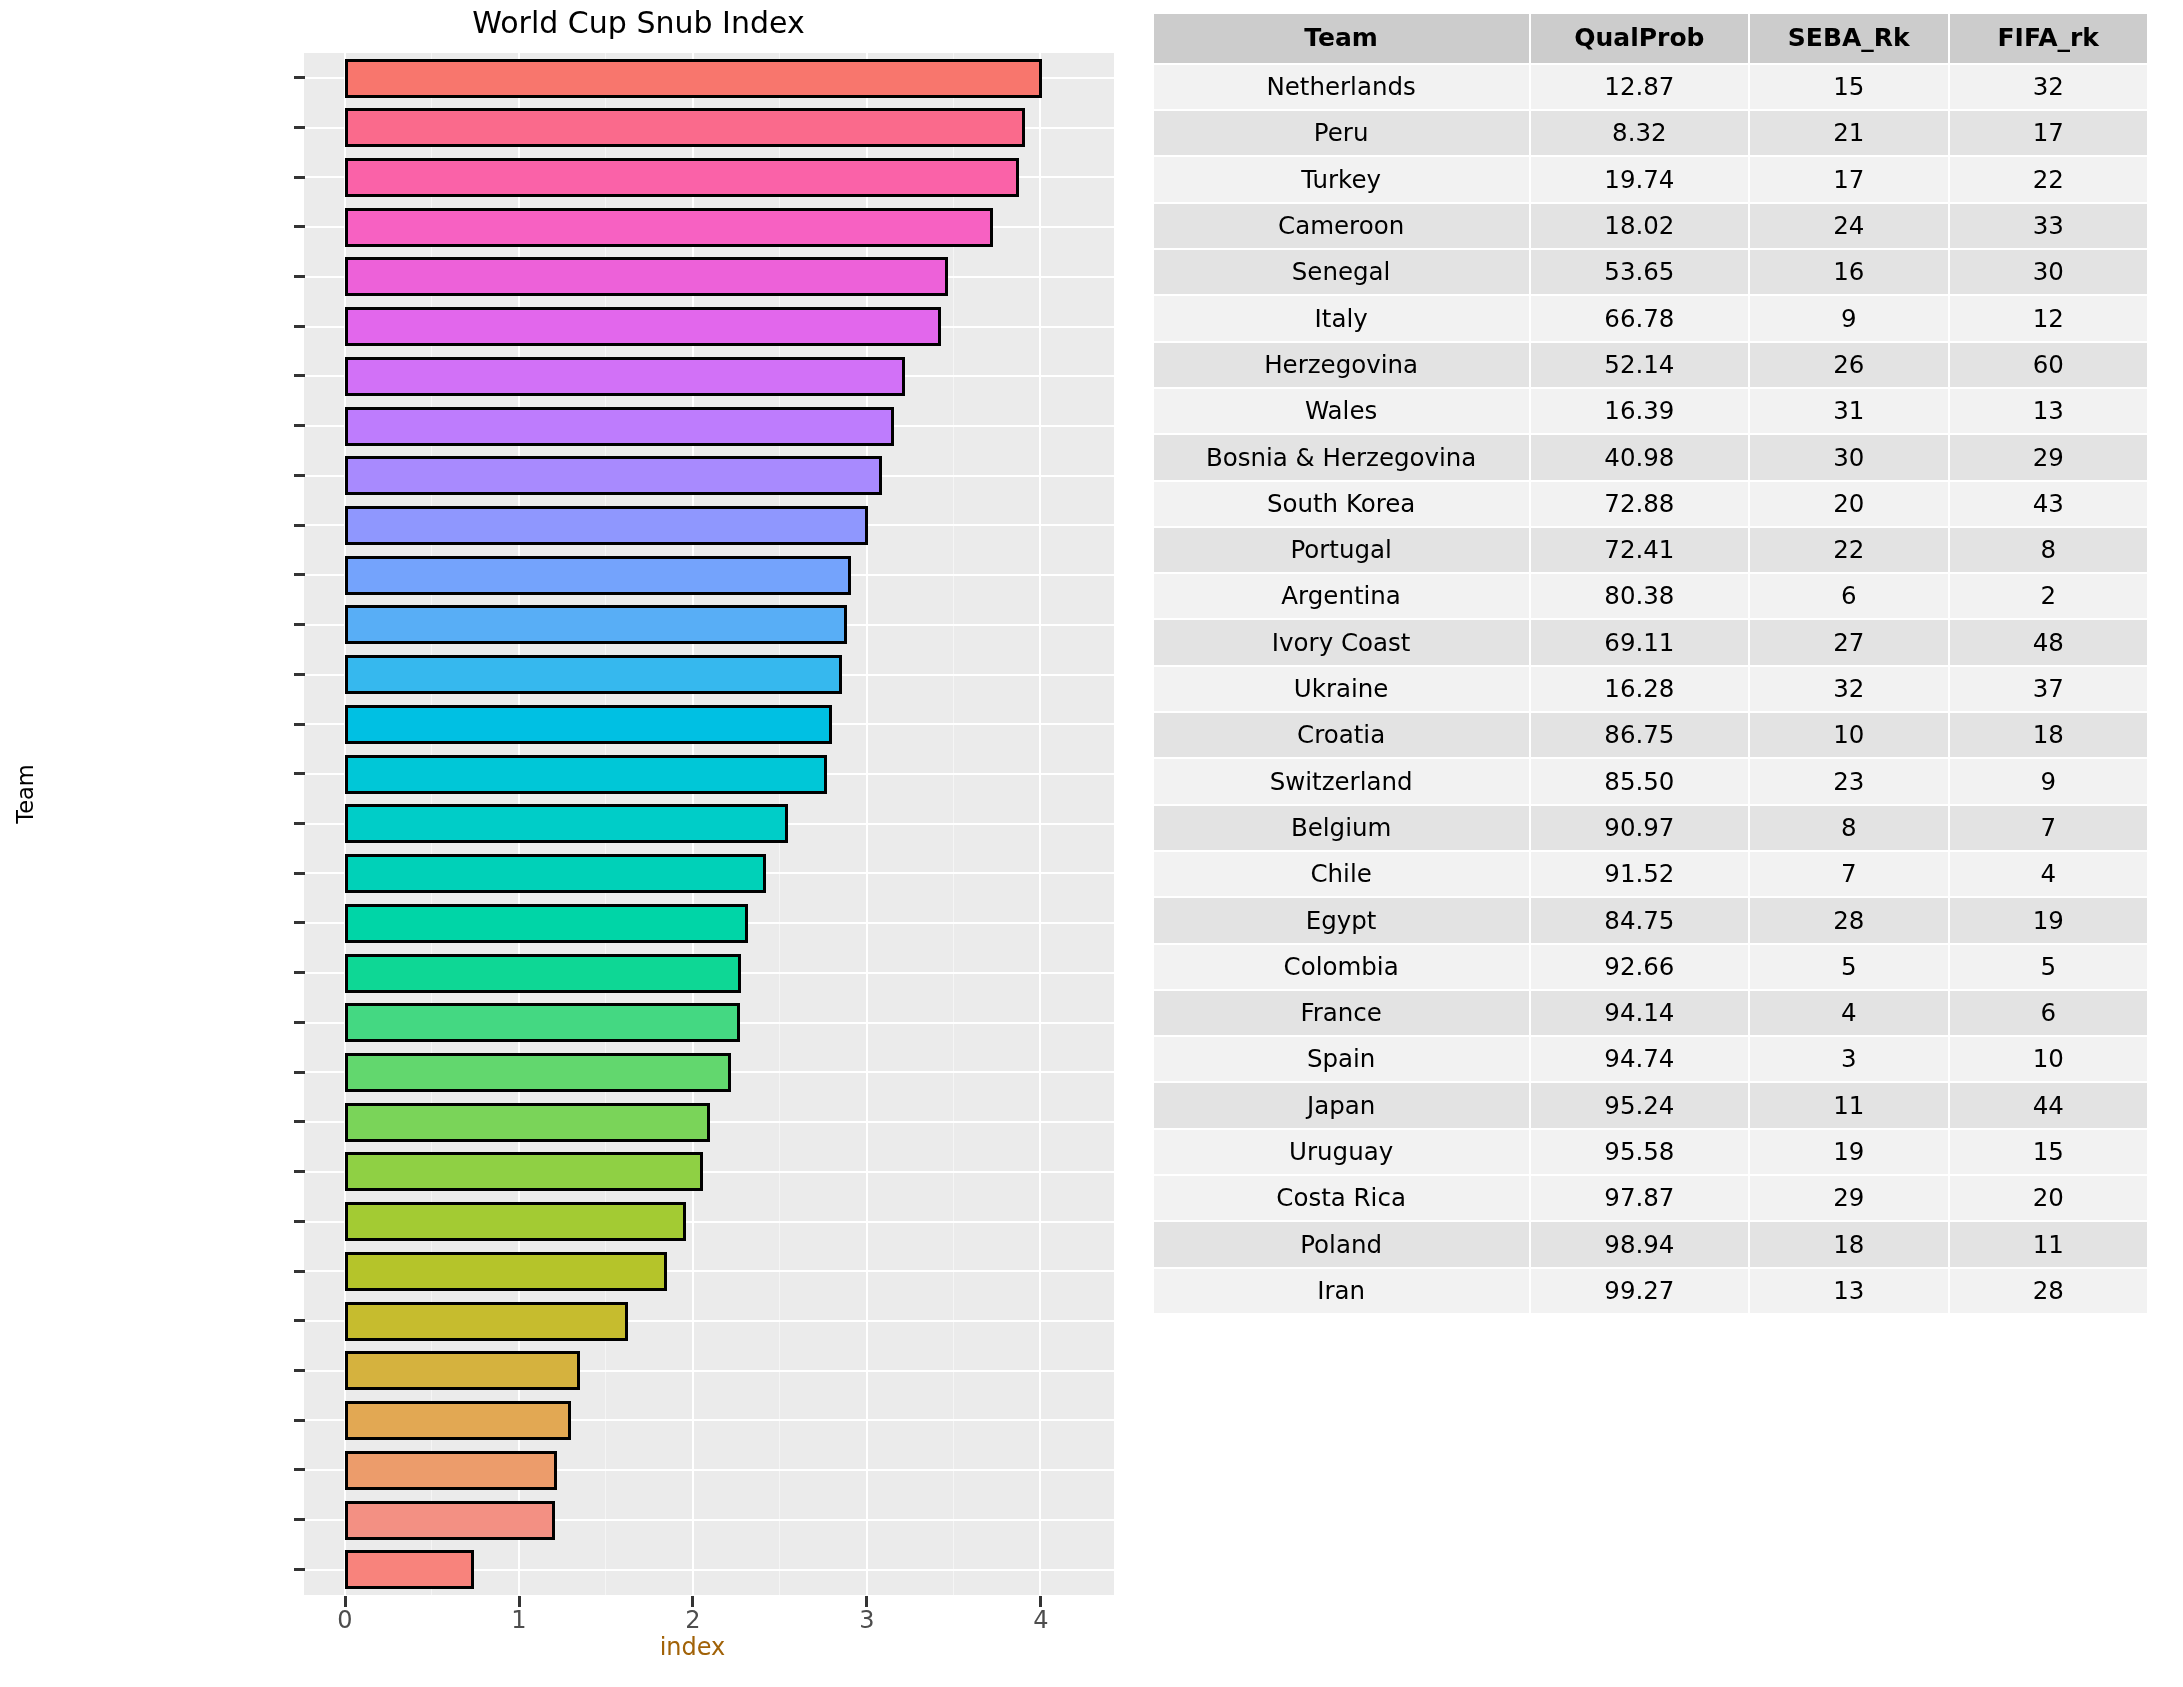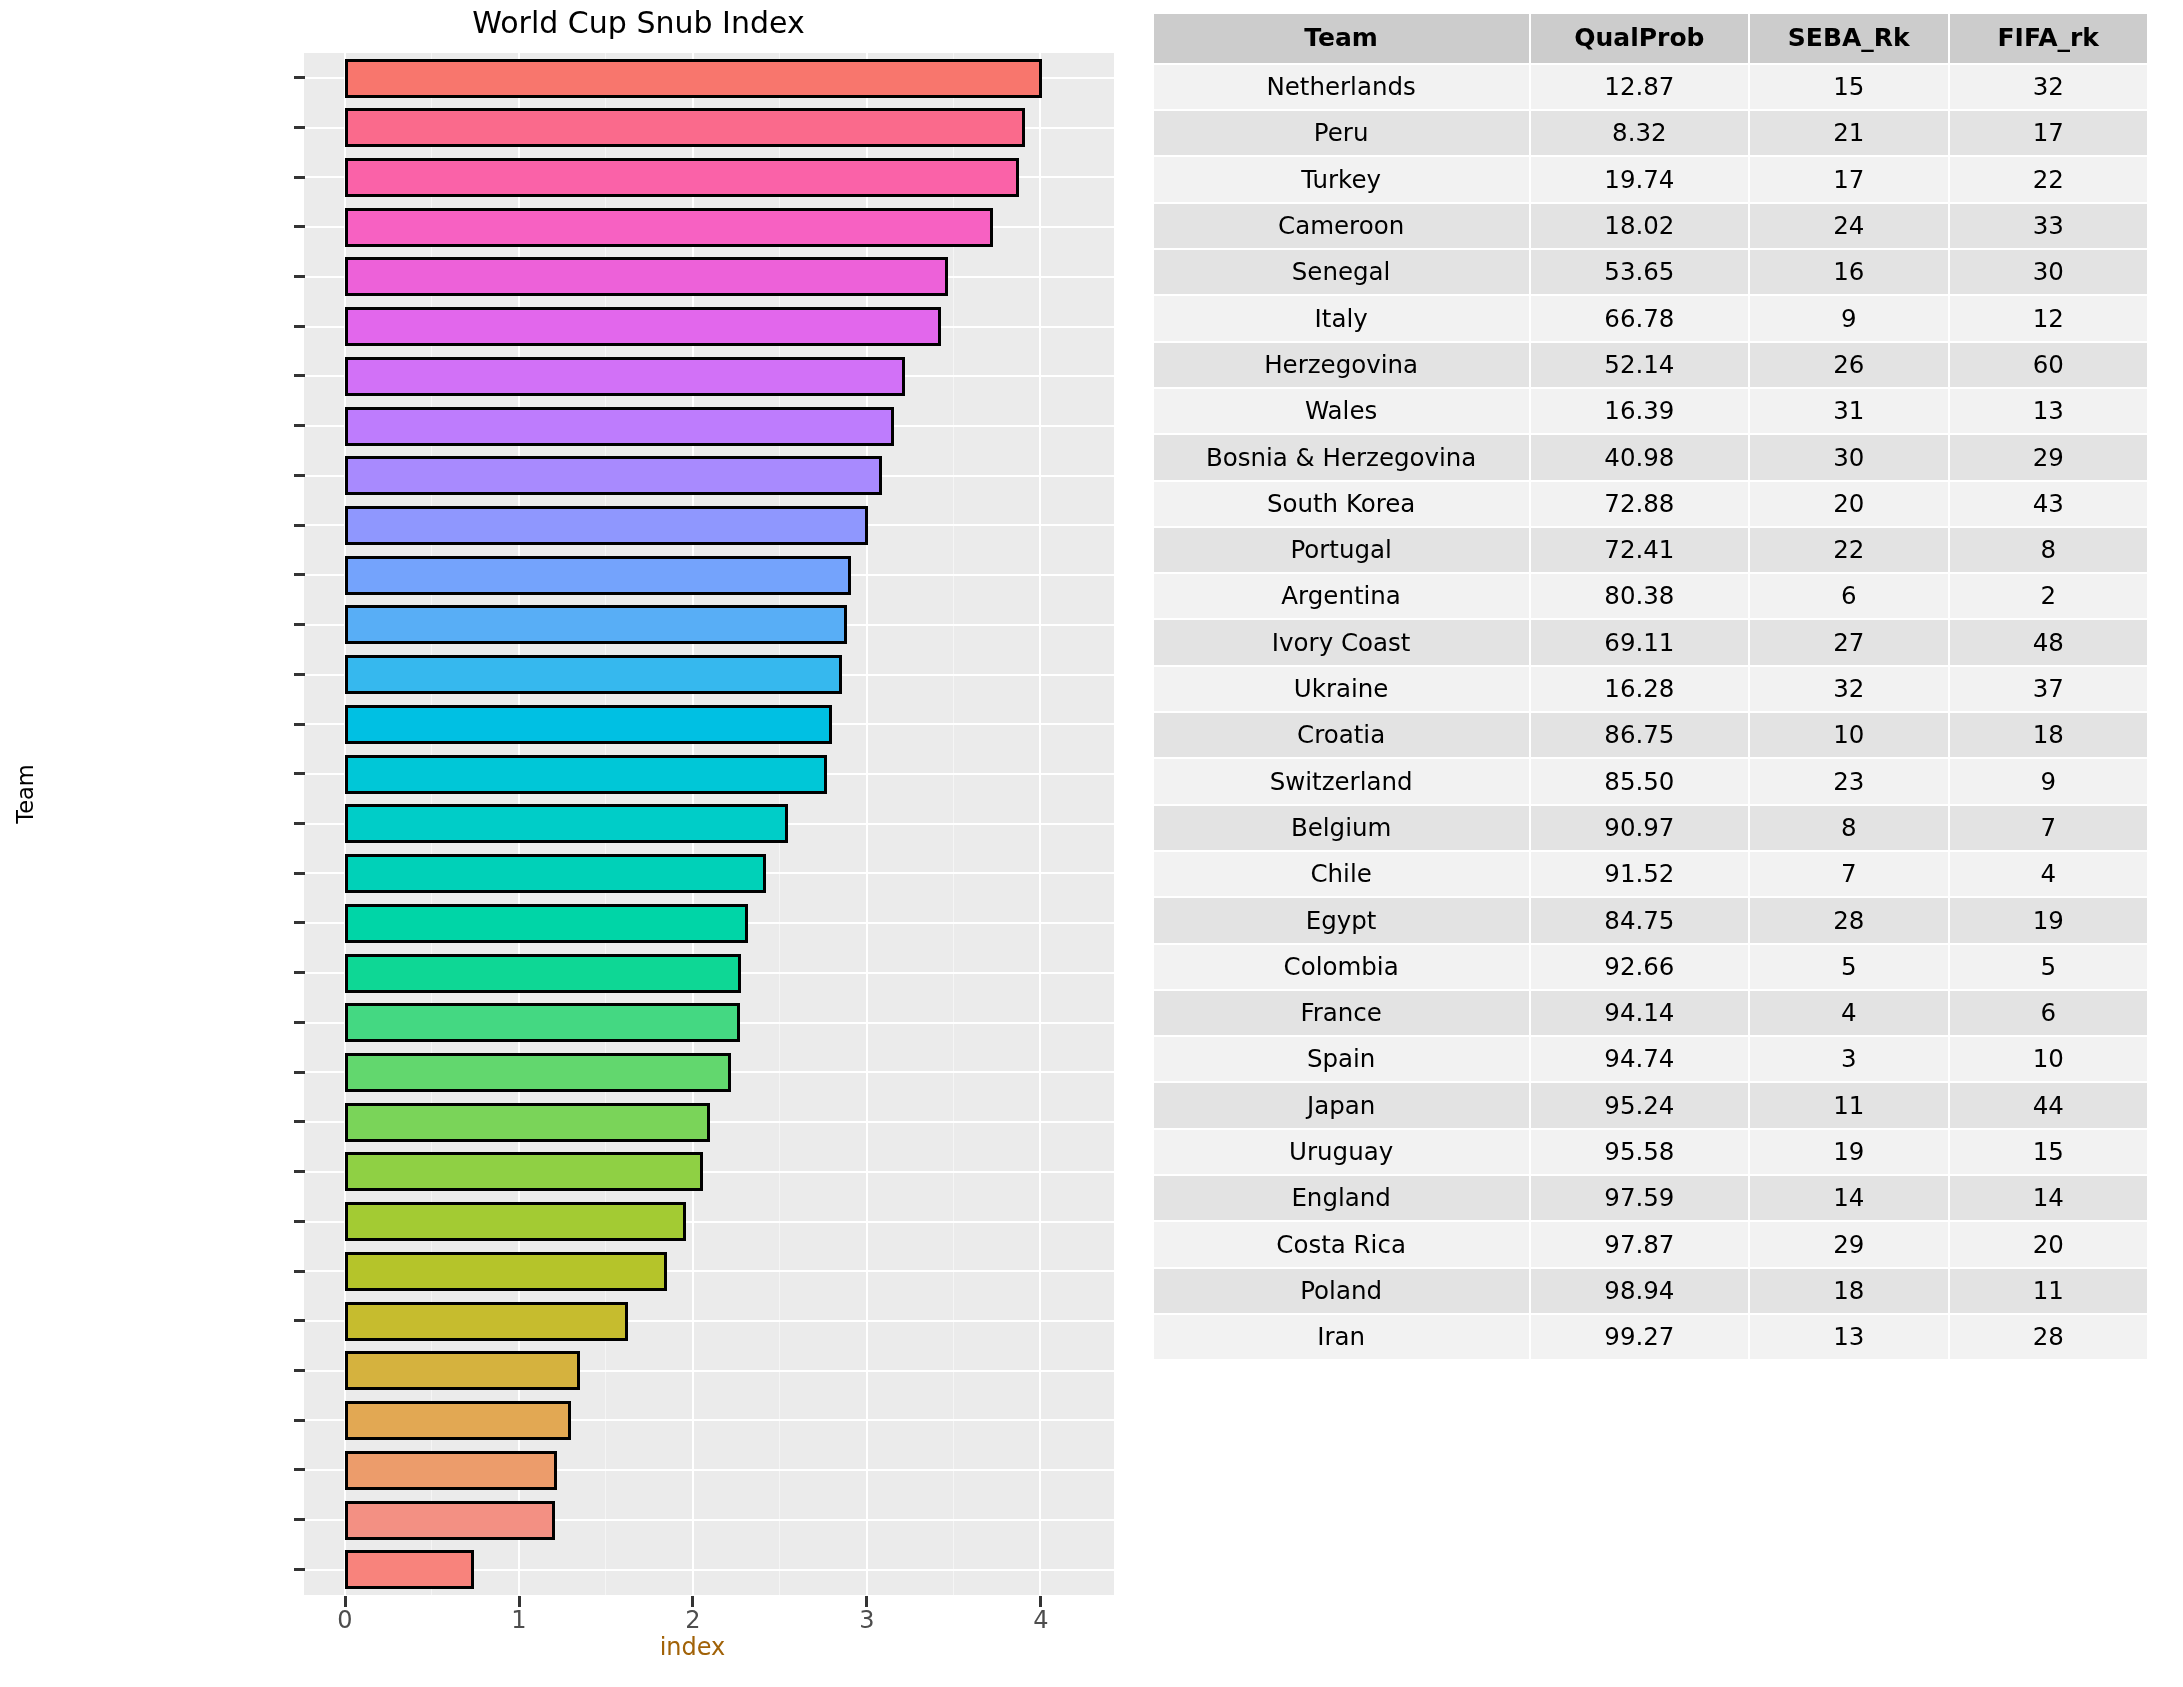--- a/index.html
+++ b/index.html
@@ -466,26 +466,20 @@
             <td>95.24</td>
             <td>11</td>
             <td>44</td>
           </tr>
           <tr class="row-odd">
             <td>Uruguay</td>
             <td>95.58</td>
             <td>19</td>
             <td>15</td>
           </tr>
-          <tr class="row-even">
-            <td>England</td>
-            <td>97.59</td>
-            <td>14</td>
-            <td>14</td>
-          </tr>
           <tr class="row-odd">
             <td>Costa Rica</td>
             <td>97.87</td>
             <td>29</td>
             <td>20</td>
           </tr>
           <tr class="row-even">
             <td>Poland</td>
             <td>98.94</td>
             <td>18</td>

